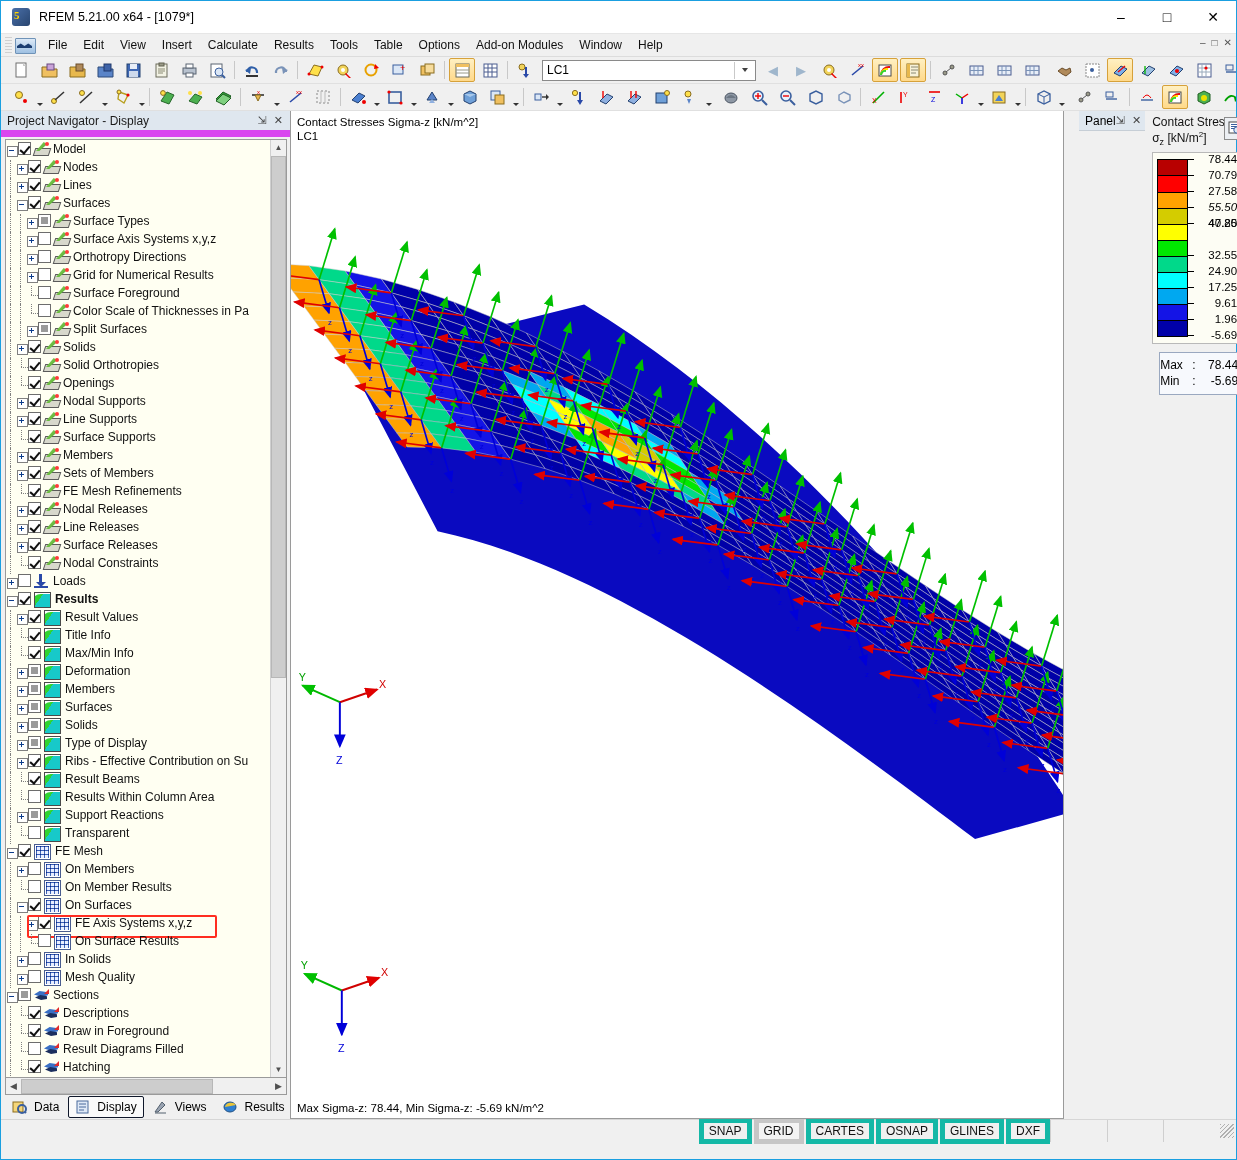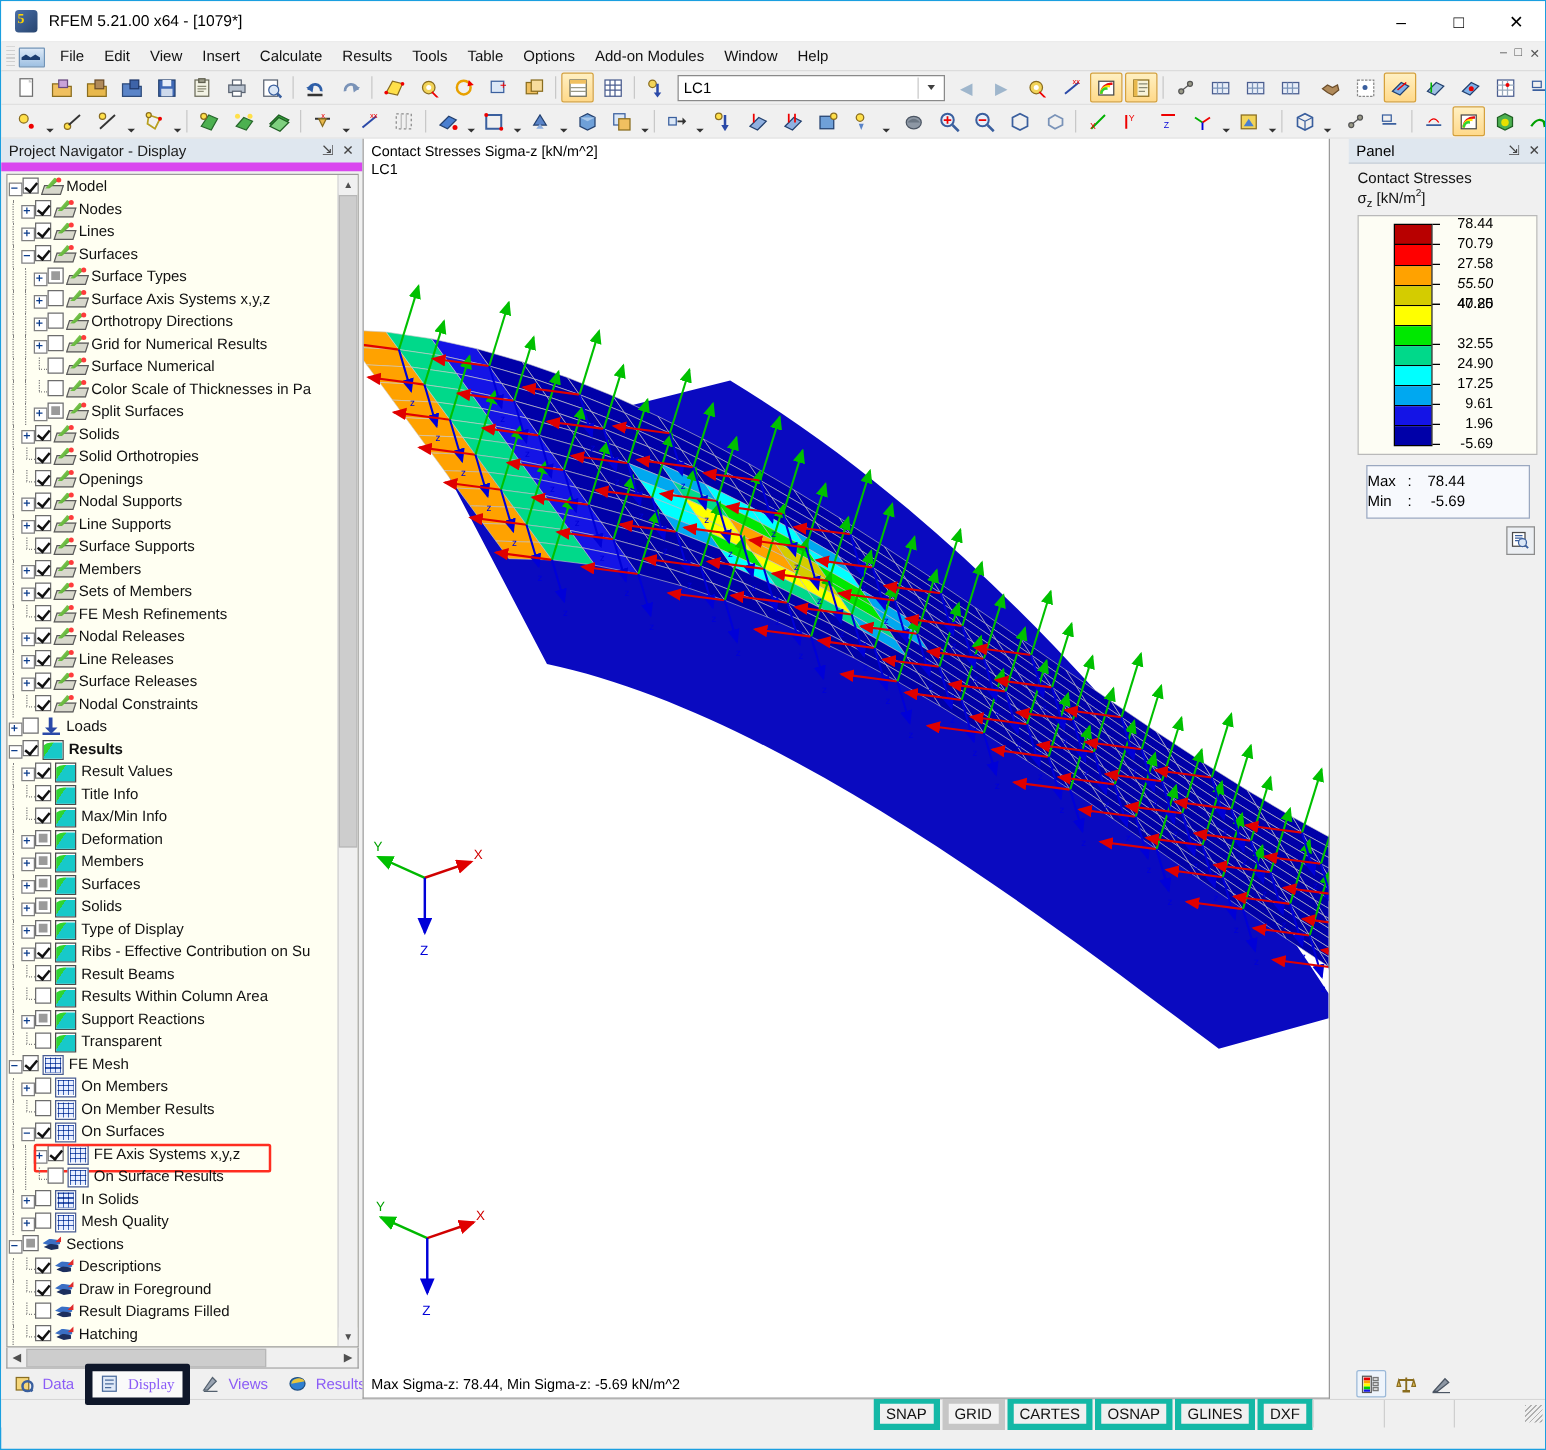--- a/index.html
+++ b/index.html
@@ -133,34 +133,34 @@
   .vsbtn{width:15px;height:15px;background:#f0f0f0;display:flex;align-items:center;
          justify-content:center;font-size:8px;color:#505050;}
   .vsthumb{width:13px;background:#cdcdcd;border:1px solid #b7b7b7;margin:1px 0;}
   .hscroll{height:16px;background:#f0f0f0;margin:0 3px 0 4px;border:1px solid #9a9a9a;border-top:0;
            display:flex;align-items:center;}
   .hsbtn{width:15px;height:14px;display:flex;align-items:center;justify-content:center;
          font-size:9px;color:#505050;}
   .hsthumb{height:13px;background:#cdcdcd;border:1px solid #b7b7b7;}
 
   .navtabs{height:24px;display:flex;align-items:center;background:#f0f0f0;padding-left:4px;gap:2px;}
-  .ntab{display:flex;align-items:center;gap:3px;padding:3px 6px;font-size:12px;color:#8b5cf6;
+  .ntab{display:flex;align-items:center;gap:3px;padding:3px 6px;font-size:12px;color:#000000;
         border:1px solid transparent;border-radius:2px;}
-  .ntab.act{border:6px solid #0f172a;background:#fafafa;font-family:Liberation Serif, serif;}
+  .ntab.act{border:1px solid #0f172a;background:#fafafa;}
 
   
   .viewport{flex:1;background:#fff;border:1px solid #9a9a9a;border-top:0;margin:0;
             position:relative;overflow:hidden;}
   .vp-title{position:absolute;left:6px;top:4px;font-size:11.5px;line-height:14px;color:#000;
             font-family:"Liberation Sans",sans-serif;z-index:5;}
   .vp-status{position:absolute;left:6px;bottom:4px;font-size:11.5px;color:#000;z-index:5;}
   .vp-svg{position:absolute;inset:0;}
 
   
-  .panel{width:157px;background:#f0f0f0;flex:none;display:flex;flex-direction:column;padding-left:15px;}
+  .panel{width:157px;background:#f0f0f0;flex:none;display:flex;flex-direction:row;padding-left:15px;}
   .panel-head{height:19px;background:#dfe7ef;display:flex;align-items:center;padding:0 4px 0 6px;
               font-size:12px;border-bottom:1px solid #c6ced6;}
   .panel-head .sp{margin-left:auto;display:flex;gap:7px;color:#444;font-size:11px;}
   .panel-body{padding:4px 6px 0 7px;}
   .p-t1{font-size:12px;color:#111;}
   .p-t2{font-size:12px;color:#111;margin-top:1px;}
   .p-t2 sub{font-size:9px;}
   .p-t2 sup{font-size:8px;}
   .legend{margin-top:5px;border:1px solid #b9b9b9;background:#fdfdf4;padding:6px 4px 6px 4px;
           display:flex;justify-content:center;}
@@ -883,21 +883,21 @@
             <div class="trow">
               <span class="tguide v"></span>
               <span class="tguide v"></span>
               <span class="texp dots"></span>
               <span class="tchk"></span>
               <span class="ticon ic-model">
                 <span class="r"></span>
                 <span class="p"></span>
                 <span class="t"></span>
               </span>
-              <span class="tlabel">Surface Numerical</span>
+              <span class="tlabel">Surface Foreground</span>
             </div>
             <div class="trow">
               <span class="tguide v"></span>
               <span class="tguide v"></span>
               <span class="texp dots"></span>
               <span class="tchk"></span>
               <span class="ticon ic-model">
                 <span class="r"></span>
                 <span class="p"></span>
                 <span class="t"></span>

